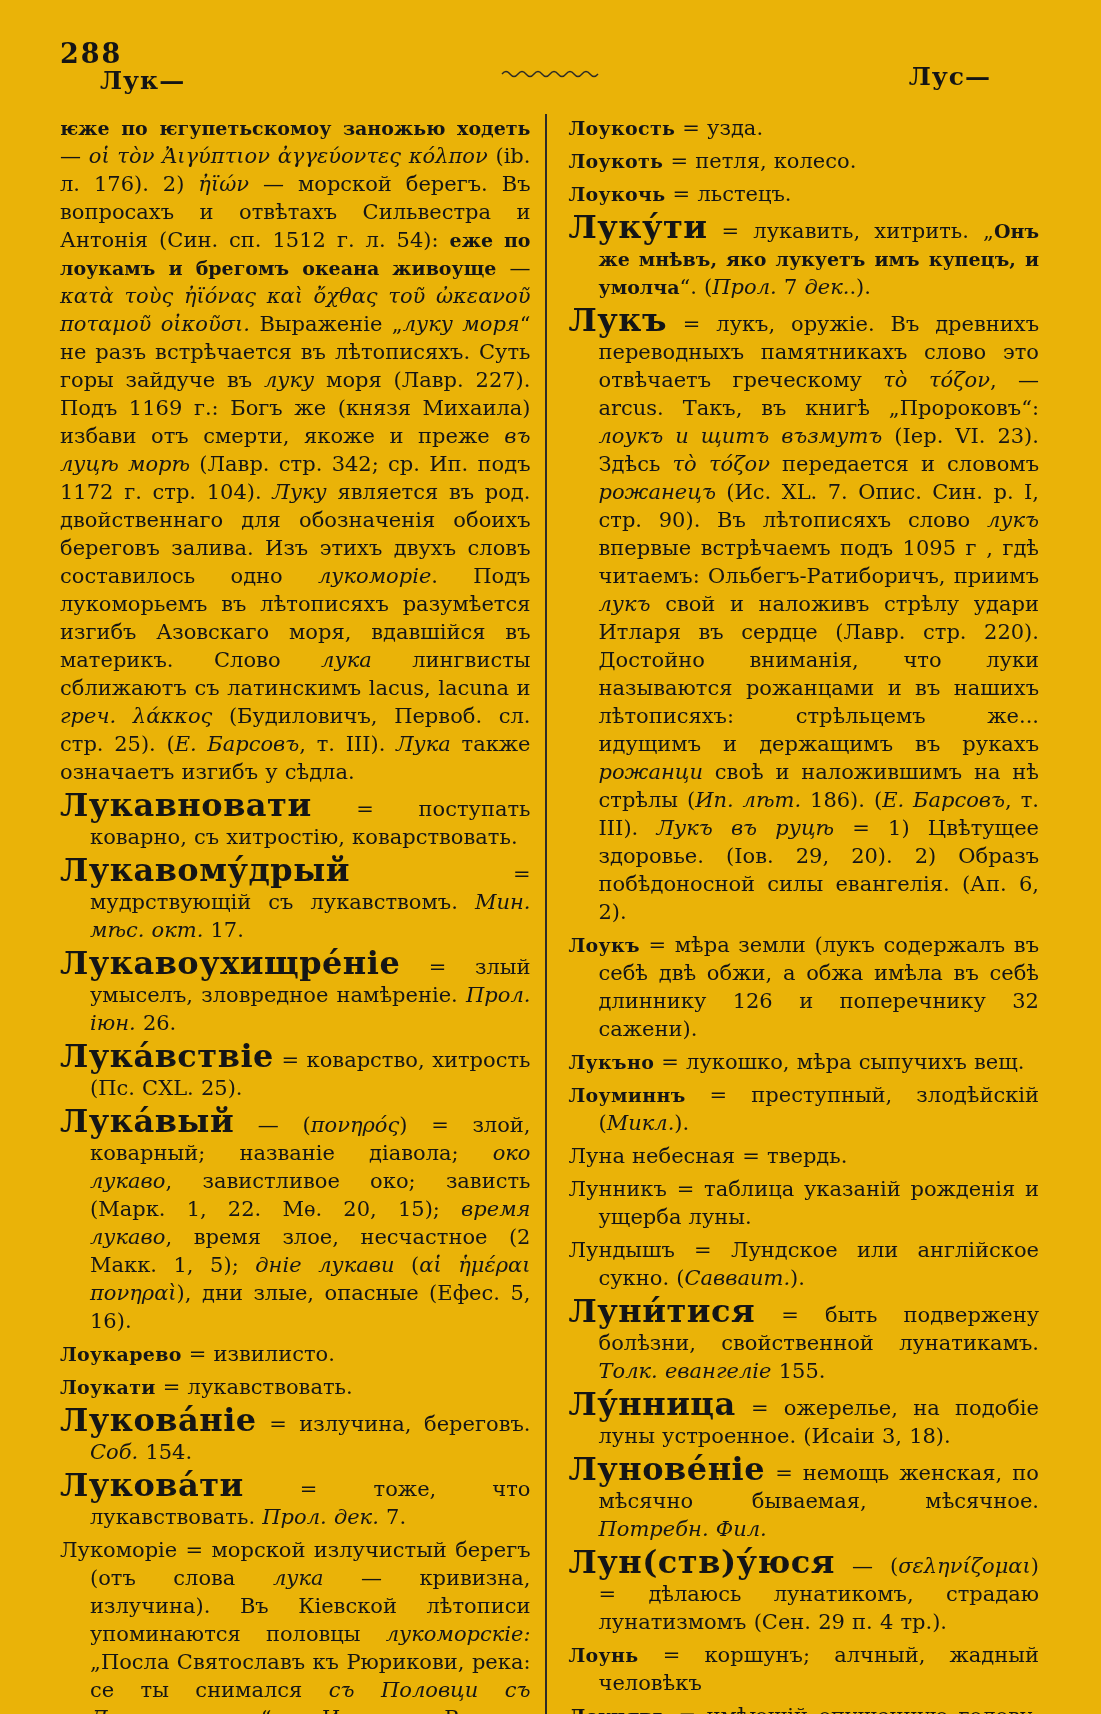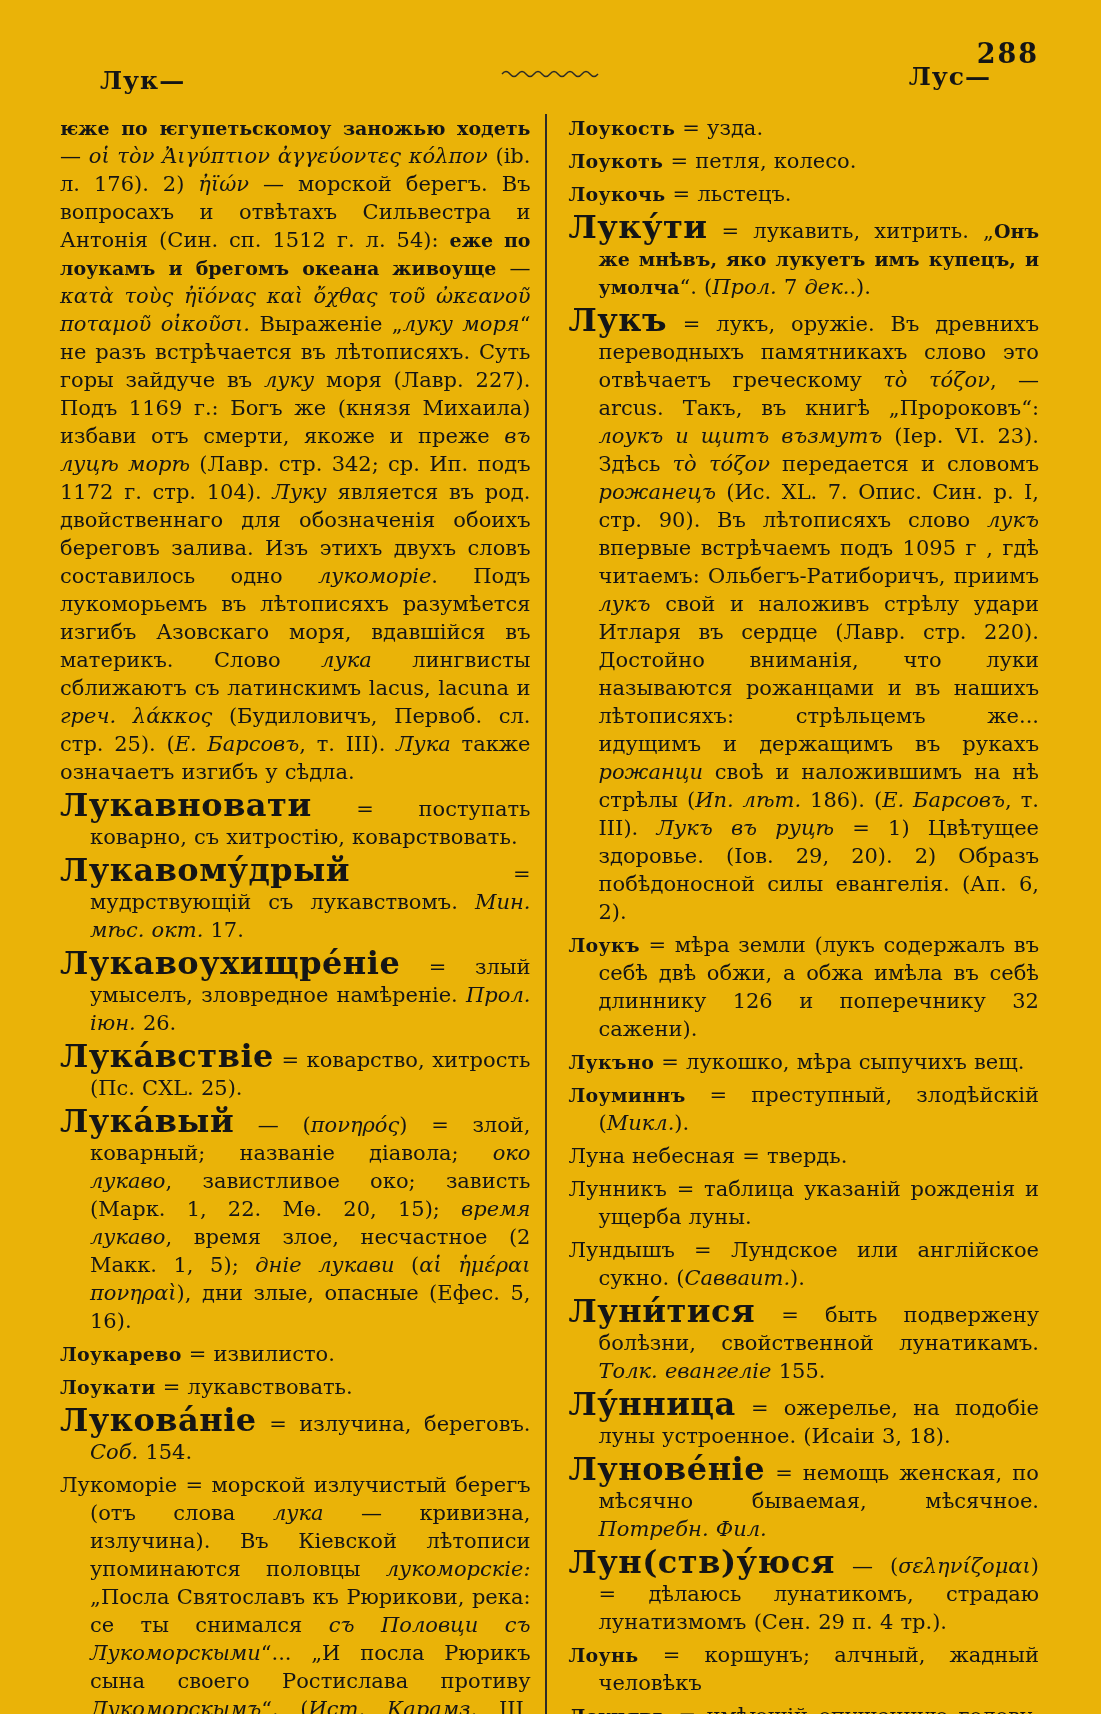--- a/index.html
+++ b/index.html
@@ -6,21 +6,21 @@
   .page{
     width:1101px;height:1714px;
     background:#eab308;
     position:relative;box-sizing:border-box;
     padding:40px 62px 0 60px;
     font-family:"DejaVu Serif","Liberation Serif",serif;
     color:#151515;
     overflow:hidden;
   }
   .pagehead{position:relative;height:74px;}
-  .pagenum-wrap{position:absolute;left:0;right:0;top:0;text-align:right;}
+  .pagenum-wrap{position:absolute;left:0;right:0;top:0;text-align:left;}
   .pagenum{font-size:27px;font-weight:bold;letter-spacing:2px;line-height:28px;}
   .squiggle{display:block;margin:1px auto 0 auto;}
   .guide{font-weight:bold;font-size:25px;letter-spacing:1px;}
   .guide-left{position:absolute;left:40px;top:26px;}
   .guide-right{position:absolute;right:48px;top:22px;}
   .columns{display:flex;align-items:stretch;min-height:1555px;}
   .col{width:474px;text-align:justify;font-size:21px;line-height:28px;
        hyphens:none;word-spacing:0.5px;}
   .col-left{padding-right:14px;}
   .col-right{padding-left:22px;}
@@ -54,20 +54,21 @@
     <section class="col col-left">
         <p class="cont"><span class="rb">ѥже по ѥгупетьскомоу заножью ходеть</span><span class="rn"> — </span><span class="rg">οἱ τὸν Ἀιγύπτιον ἀγγεύοντες κόλπον</span><span class="rn"> (ib. л. 176). 2) </span><span class="rg">ἠϊών</span><span class="rn"> — морской берегъ. Въ вопросахъ и отвѣтахъ Сильвестра и Антонія (Син. сп. 1512 г. л. 54): </span><span class="rb">еже по лоукамъ и брегомъ океана живоуще</span><span class="rn"> — </span><span class="rg">κατὰ τοὺς ἠϊόνας καὶ ὄχθας τοῦ ὠκεανοῦ ποταμοῦ οἰκοῦσι.</span><span class="rn"> Выраженіе „</span><span class="ri">луку моря</span><span class="rn">“ не разъ встрѣчается въ лѣтописяхъ. Суть горы зайдуче въ </span><span class="ri">луку</span><span class="rn"> моря (Лавр. 227). Подъ 1169 г.: Богъ же (князя Михаила) избави отъ смерти, якоже и преже </span><span class="ri">въ луцѣ морѣ</span><span class="rn"> (Лавр. стр. 342; ср. Ип. подъ 1172 г. стр. 104). </span><span class="ri">Луку</span><span class="rn"> является въ род. двойственнаго для обозначенія обоихъ береговъ залива. Изъ этихъ двухъ словъ составилось одно </span><span class="ri">лукоморіе</span><span class="rn">. Подъ лукоморьемъ въ лѣтописяхъ разумѣется изгибъ Азовскаго моря, вдавшійся въ материкъ. Слово </span><span class="ri">лука</span><span class="rn"> лингвисты сближаютъ съ латинскимъ lacus, lacuna и </span><span class="ri">греч.</span><span class="rn"> </span><span class="rg">λάκκος</span><span class="rn"> (Будиловичъ, Первоб. сл. стр. 25). (</span><span class="ri">Е. Барсовъ</span><span class="rn">, т. III). </span><span class="ri">Лука</span><span class="rn"> также означаетъ изгибъ у сѣдла.</span></p>
         <p class="entry"><span class="rhw">Лукавновати</span><span class="rn"> = поступать коварно, съ хитростію, коварствовать.</span></p>
         <p class="entry"><span class="rhw">Лукавому́дрый</span><span class="rn"> = мудрствующій съ лукавствомъ. </span><span class="ri">Мин. мѣс. окт.</span><span class="rn"> 17.</span></p>
         <p class="entry"><span class="rhw">Лукавоухищре́ніе</span><span class="rn"> = злый умыселъ, зловредное намѣреніе. </span><span class="ri">Прол. іюн.</span><span class="rn"> 26.</span></p>
         <p class="entry"><span class="rhw">Лука́вствіе</span><span class="rn"> = коварство, хитрость (Пс. CXL. 25).</span></p>
         <p class="entry"><span class="rhw">Лука́вый</span><span class="rn"> — (</span><span class="rg">πονηρός</span><span class="rn">) = злой, коварный; названіе діавола; </span><span class="ri">око лукаво</span><span class="rn">, завистливое око; зависть (Марк. 1, 22. Мѳ. 20, 15); </span><span class="ri">время лукаво</span><span class="rn">, время злое, несчастное (2 Макк. 1, 5); </span><span class="ri">дніе лукави</span><span class="rn"> (</span><span class="rg">αἱ ἡμέραι πονηραὶ</span><span class="rn">), дни злые, опасные (Ефес. 5, 16).</span></p>
         <p class="entry"><span class="rhws">Лоукарево</span><span class="rn"> = извилисто.</span></p>
         <p class="entry"><span class="rhws">Лоукати</span><span class="rn"> = лукавствовать.</span></p>
         <p class="entry"><span class="rhw">Лукова́ніе</span><span class="rn"> = излучина, береговъ. </span><span class="ri">Соб.</span><span class="rn"> 154.</span></p>
+        <p class="entry"><span class="rhw">Лукова́ти</span><span class="rn"> = тоже, что лукавствовать. </span><span class="ri">Прол. дек.</span><span class="rn"> 7.</span></p>
         <p class="entry"><span class="rhwr">Лукоморіе</span><span class="rn"> = морской излучистый берегъ (отъ слова </span><span class="ri">лука</span><span class="rn"> — кривизна, излучина). Въ Кіевской лѣтописи упоминаются половцы </span><span class="ri">лукоморскіе:</span><span class="rn"> „Посла Святославъ къ Рюрикови, река: се ты снимался </span><span class="ri">съ Половци съ Лукоморскыми</span><span class="rn">“... „И посла Рюрикъ сына своего Ростислава противу </span><span class="ri">Лукоморскымъ</span><span class="rn">“. (</span><span class="ri">Ист. Карамз.</span><span class="rn"> III, прим. 74). См. выше </span><span class="rn">.</span></p>
       </section>
     <div class="col-divider"></div>
     <section class="col col-right">
         <p class="entry"><span class="rhws">Лоукость</span><span class="rn"> = узда.</span></p>
         <p class="entry"><span class="rhws">Лоукоть</span><span class="rn"> = петля, колесо.</span></p>
         <p class="entry"><span class="rhws">Лоукочь</span><span class="rn"> = льстецъ.</span></p>
         <p class="entry"><span class="rhw">Луку́ти</span><span class="rn"> = лукавить, хитрить. „</span><span class="rb">Онъ же мнѣвъ, яко лукуетъ имъ купецъ, и умолча</span><span class="rn">“. (</span><span class="ri">Прол.</span><span class="rn"> 7 </span><span class="ri">дек.</span><span class="rn">.).</span></p>
         <p class="entry"><span class="rhw">Лукъ</span><span class="rn"> = лукъ, оружіе. Въ древнихъ переводныхъ памятникахъ слово это отвѣчаетъ греческому </span><span class="rg">τὸ τόζον</span><span class="rn">, — arcus. Такъ, въ книгѣ „Пророковъ“: </span><span class="ri">лоукъ и щитъ възмутъ</span><span class="rn"> (Іер. VI. 23). Здѣсь </span><span class="rg">τὸ τόζον</span><span class="rn"> передается и словомъ </span><span class="ri">рожанецъ</span><span class="rn"> (Ис. XL. 7. Опис. Син. р. I, стр. 90). Въ лѣтописяхъ слово </span><span class="ri">лукъ</span><span class="rn"> впервые встрѣчаемъ подъ 1095 г , гдѣ читаемъ: Ольбегъ-Ратиборичъ, приимъ </span><span class="ri">лукъ</span><span class="rn"> свой и наложивъ стрѣлу удари Итларя въ сердце (Лавр. стр. 220). Достойно вниманія, что луки называются рожанцами и въ нашихъ лѣтописяхъ: стрѣльцемъ же... идущимъ и держащимъ въ рукахъ </span><span class="ri">рожанци</span><span class="rn"> своѣ и наложившимъ на нѣ стрѣлы (</span><span class="ri">Ип. лѣт.</span><span class="rn"> 186). (</span><span class="ri">Е. Барсовъ</span><span class="rn">, т. III). </span><span class="ri">Лукъ въ руцѣ</span><span class="rn"> = 1) Цвѣтущее здоровье. (Іов. 29, 20). 2) Образъ побѣдоносной силы евангелія. (Ап. 6, 2).</span></p>
         <p class="entry"><span class="rhws">Лоукъ</span><span class="rn"> = мѣра земли (лукъ содержалъ въ себѣ двѣ обжи, а обжа имѣла въ себѣ длиннику 126 и поперечнику 32 сажени).</span></p>

